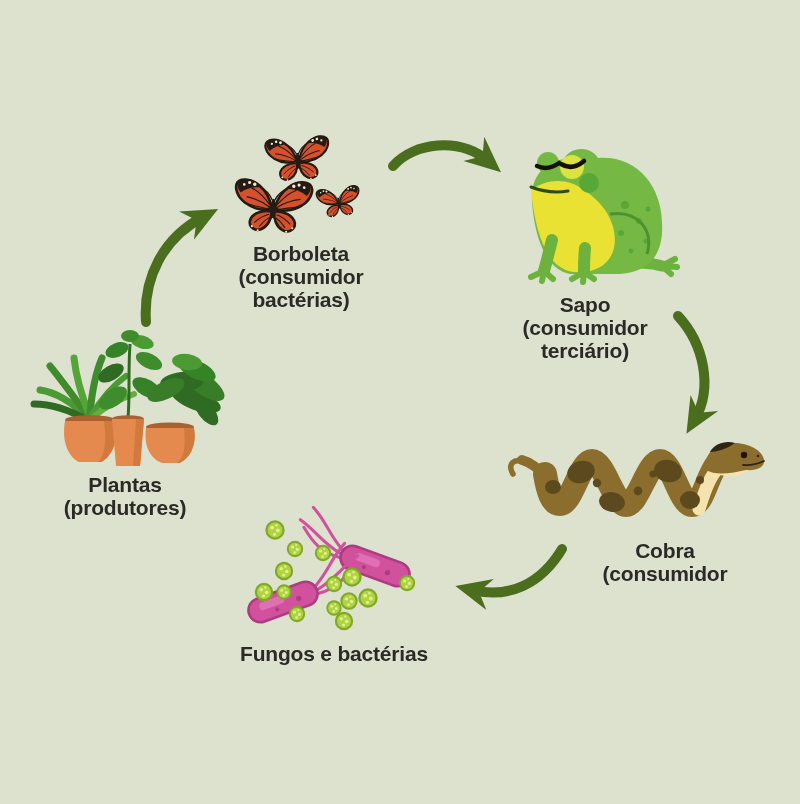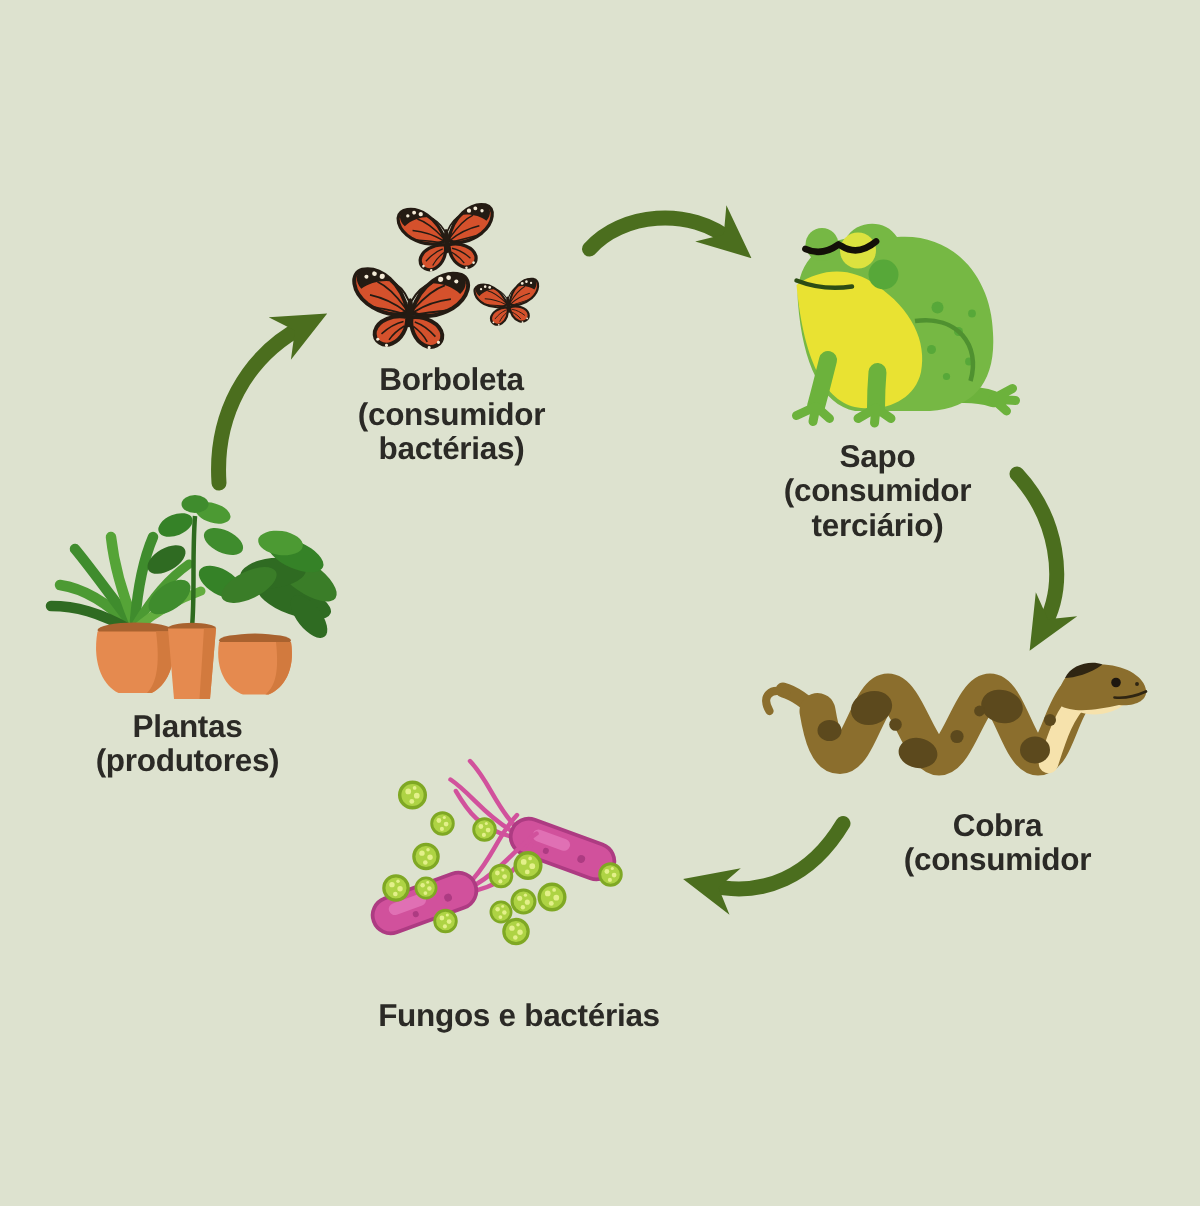--- a/index.html
+++ b/index.html
@@ -241,21 +241,21 @@
     <div>Sapo</div>
     <div>(consumidor</div>
     <div>terciário)</div>
   </div>
 
   <div class="label" style="left:535px;top:539px;width:260px;">
     <div>Cobra</div>
     <div>(consumidor</div>
   </div>
 
-  <div class="label" style="left:216px;top:642px;width:260px;margin-top:24px;">
+  <div class="label" style="left:204px;top:642px;width:260px;">
     <div>Fungos e bactérias</div>
   </div>
 
   <div class="label" style="left:-5px;top:473px;width:260px;">
     <div>Plantas</div>
     <div>(produtores)</div>
   </div>
 
 </div>
 

